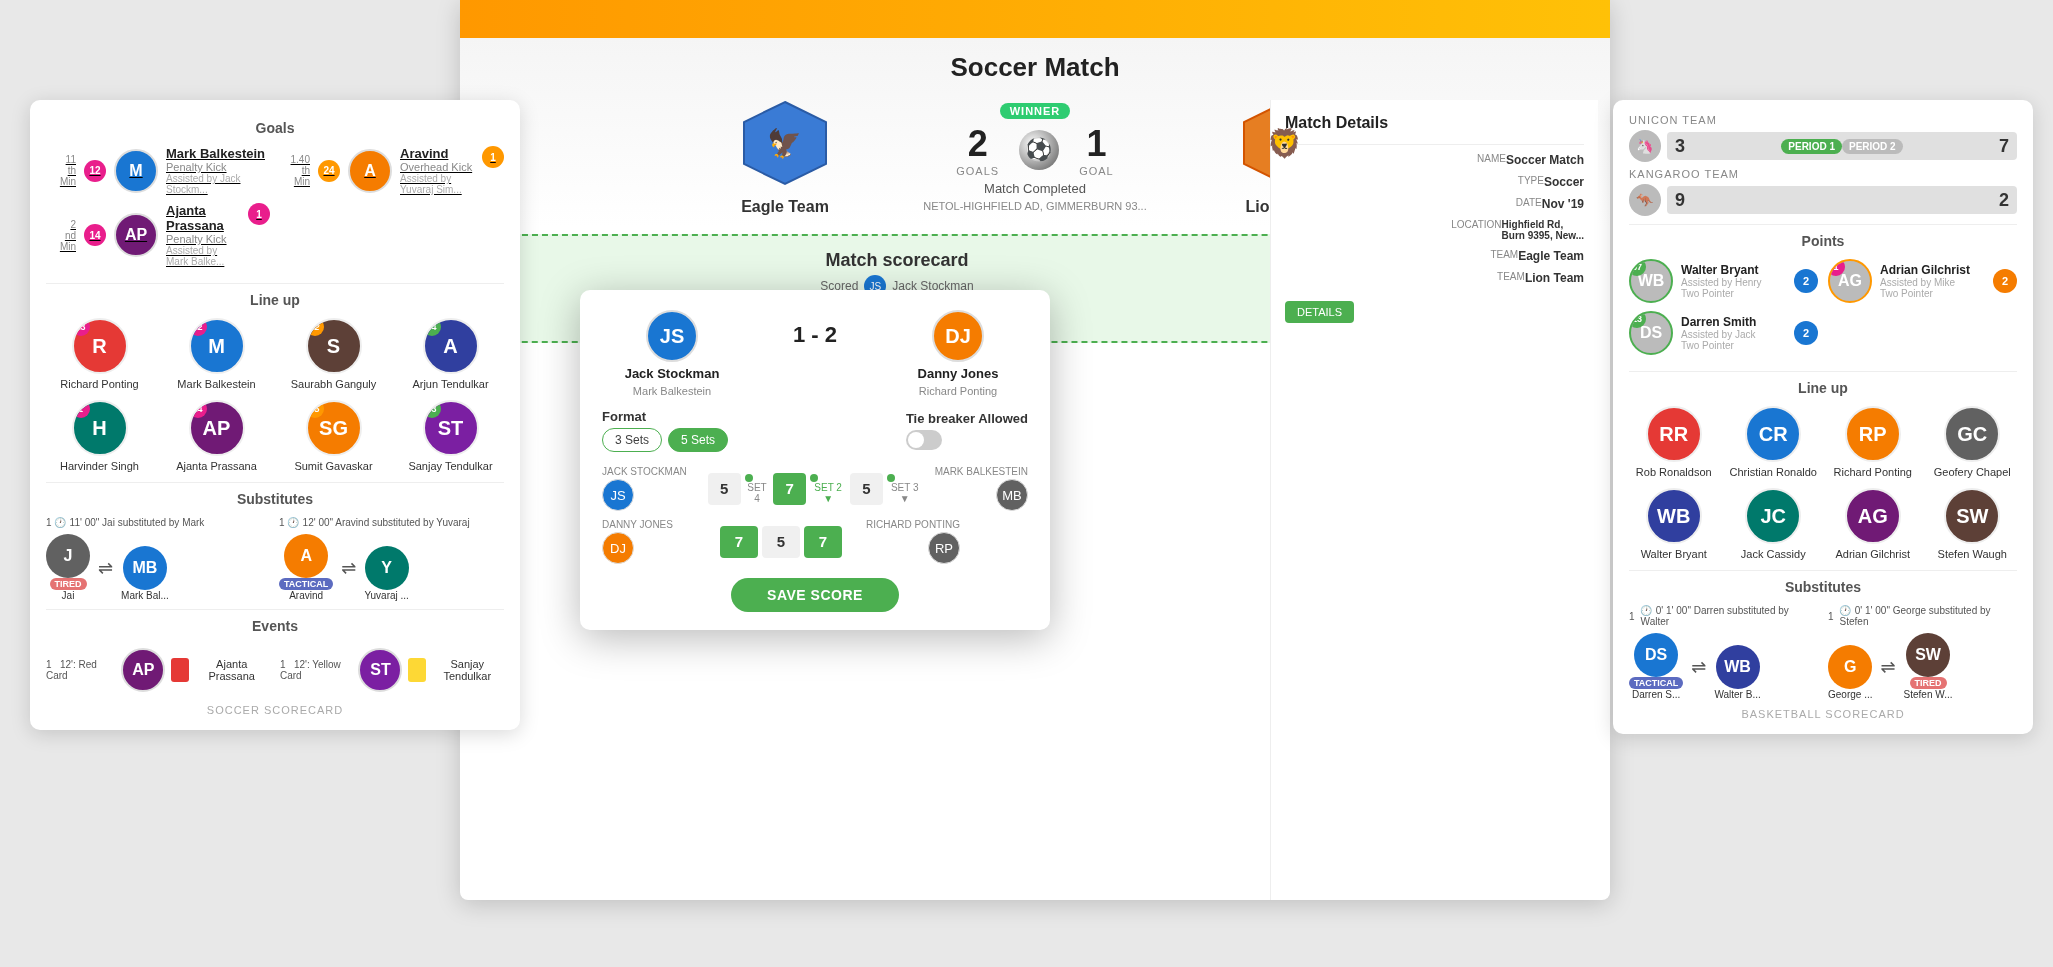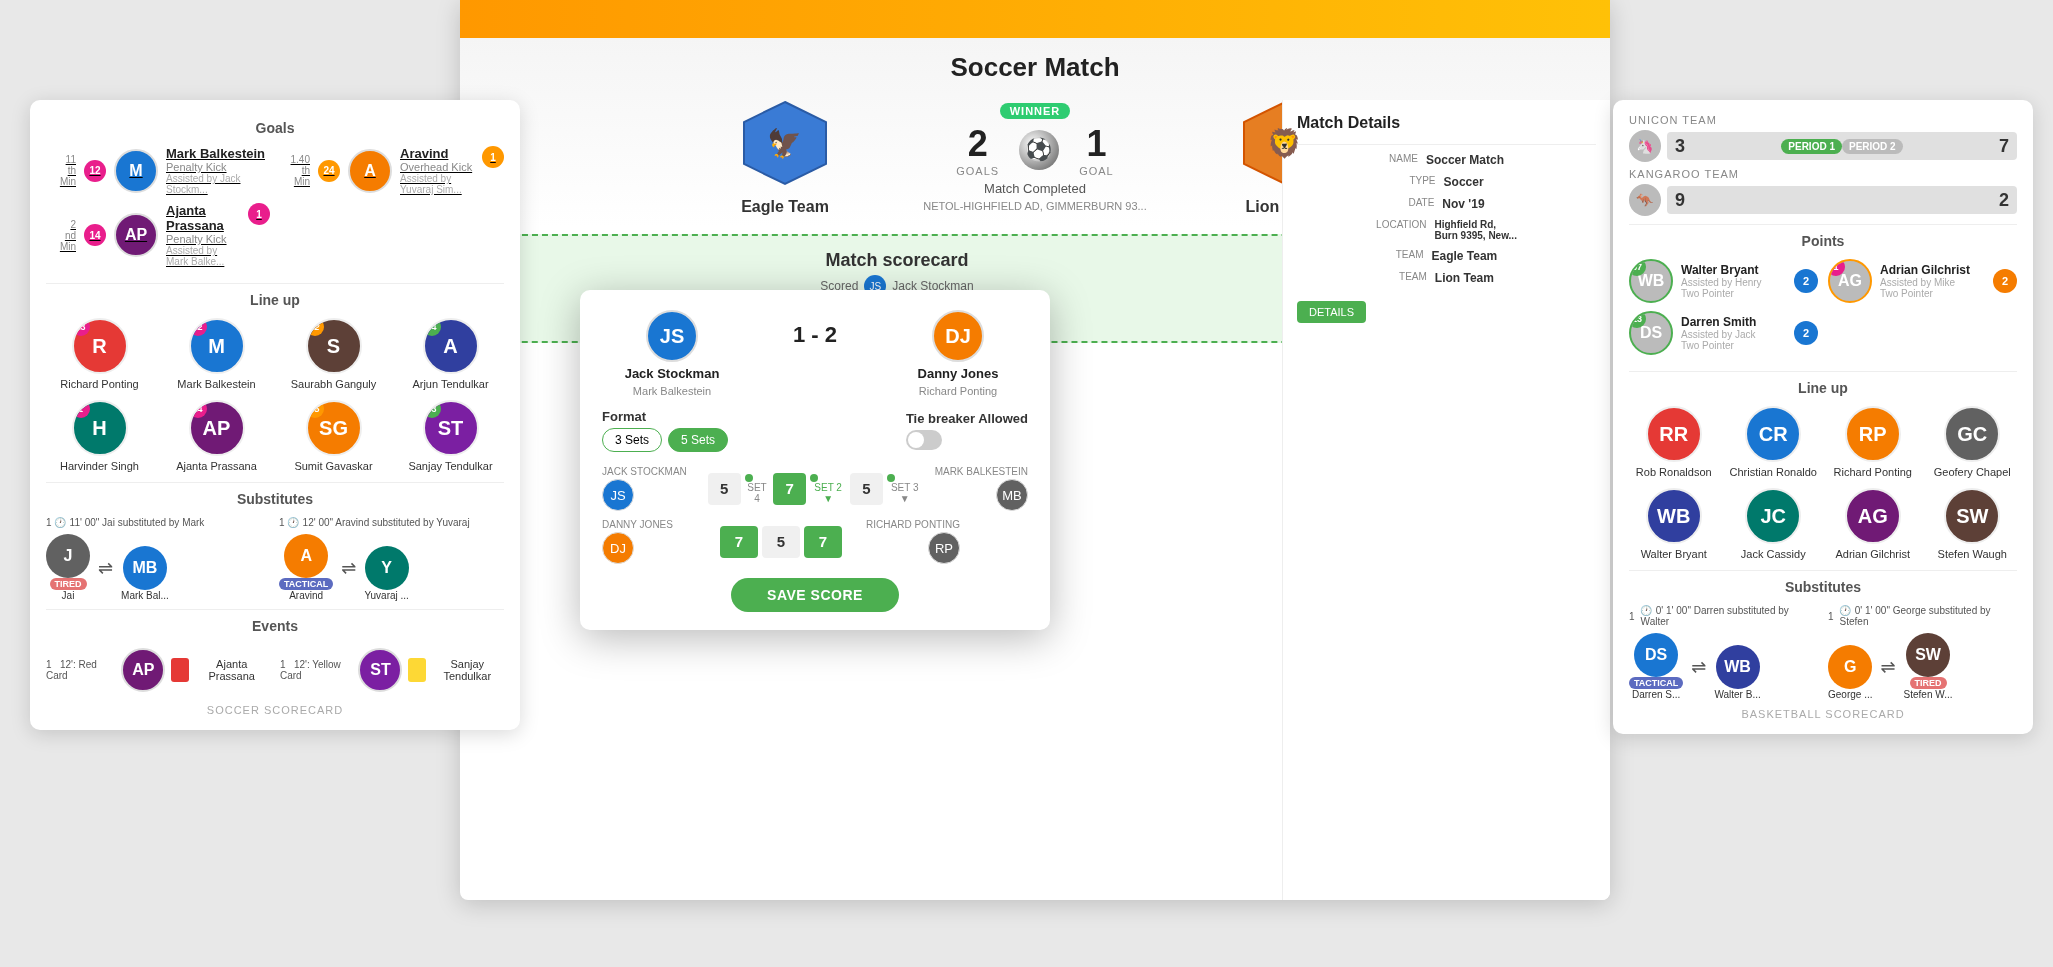--- a/index.html
+++ b/index.html
@@ -149,33 +149,33 @@
       font-size: 10px; color: #fff;
     }
     .goals-subtitle {
       text-align: center;
       font-size: 14px; font-weight: 700; color: #333; margin-bottom: 6px;
     }
 
     
     .match-details-panel {
       position: absolute;
-      right: 0; top: 100px;
+      right: 12px; top: 100px;
       width: 328px;
       background: #fff;
       border-left: 1px solid #eee;
       padding: 14px;
       height: calc(100% - 100px);
     }
     .match-details-title {
       font-size: 16px; font-weight: 700; color: #222; margin-bottom: 12px;
     }
     .detail-row {
-      display: flex; justify-content: center;
-      margin-bottom: 8px; font-size: 12px; gap: 8px;
+      display: flex; justify-content: flex-end;
+      margin-bottom: 8px; font-size: 12px;
     }
     .detail-label { color: #888; text-transform: uppercase; font-size: 10px; }
     .detail-value { color: #333; font-weight: 600; }
     .details-btn {
       background: #4caf50; color: #fff; border: none;
       padding: 5px 12px; border-radius: 4px; font-size: 11px;
       cursor: pointer; margin-top: 8px;
     }
 
     
@@ -211,21 +211,21 @@
       padding-top: 12px;
     }
     .tennis-format-section {
       display: flex; justify-content: space-between; align-items: center; margin-bottom: 14px;
     }
     .format-label { font-size: 13px; font-weight: 700; color: #333; }
     .tiebreak-label { font-size: 13px; font-weight: 700; color: #333; }
     .format-options { display: flex; gap: 6px; margin-top: 4px; }
     .format-btn {
       padding: 4px 12px; border-radius: 14px; border: 1.5px solid #4caf50;
-      font-size: 12px; cursor: pointer; background: #fff; color: #000000;
+      font-size: 12px; cursor: pointer; background: #fff; color: #404040;
     }
     .format-btn.active { background: #4caf50; color: #fff; }
     .tiebreak-toggle {
       width: 36px; height: 20px; background: #ccc; border-radius: 10px;
       position: relative; margin-top: 4px; cursor: pointer;
     }
     .tiebreak-toggle-inner {
       width: 16px; height: 16px; background: #fff; border-radius: 50%;
       position: absolute; top: 2px; left: 2px;
     }

